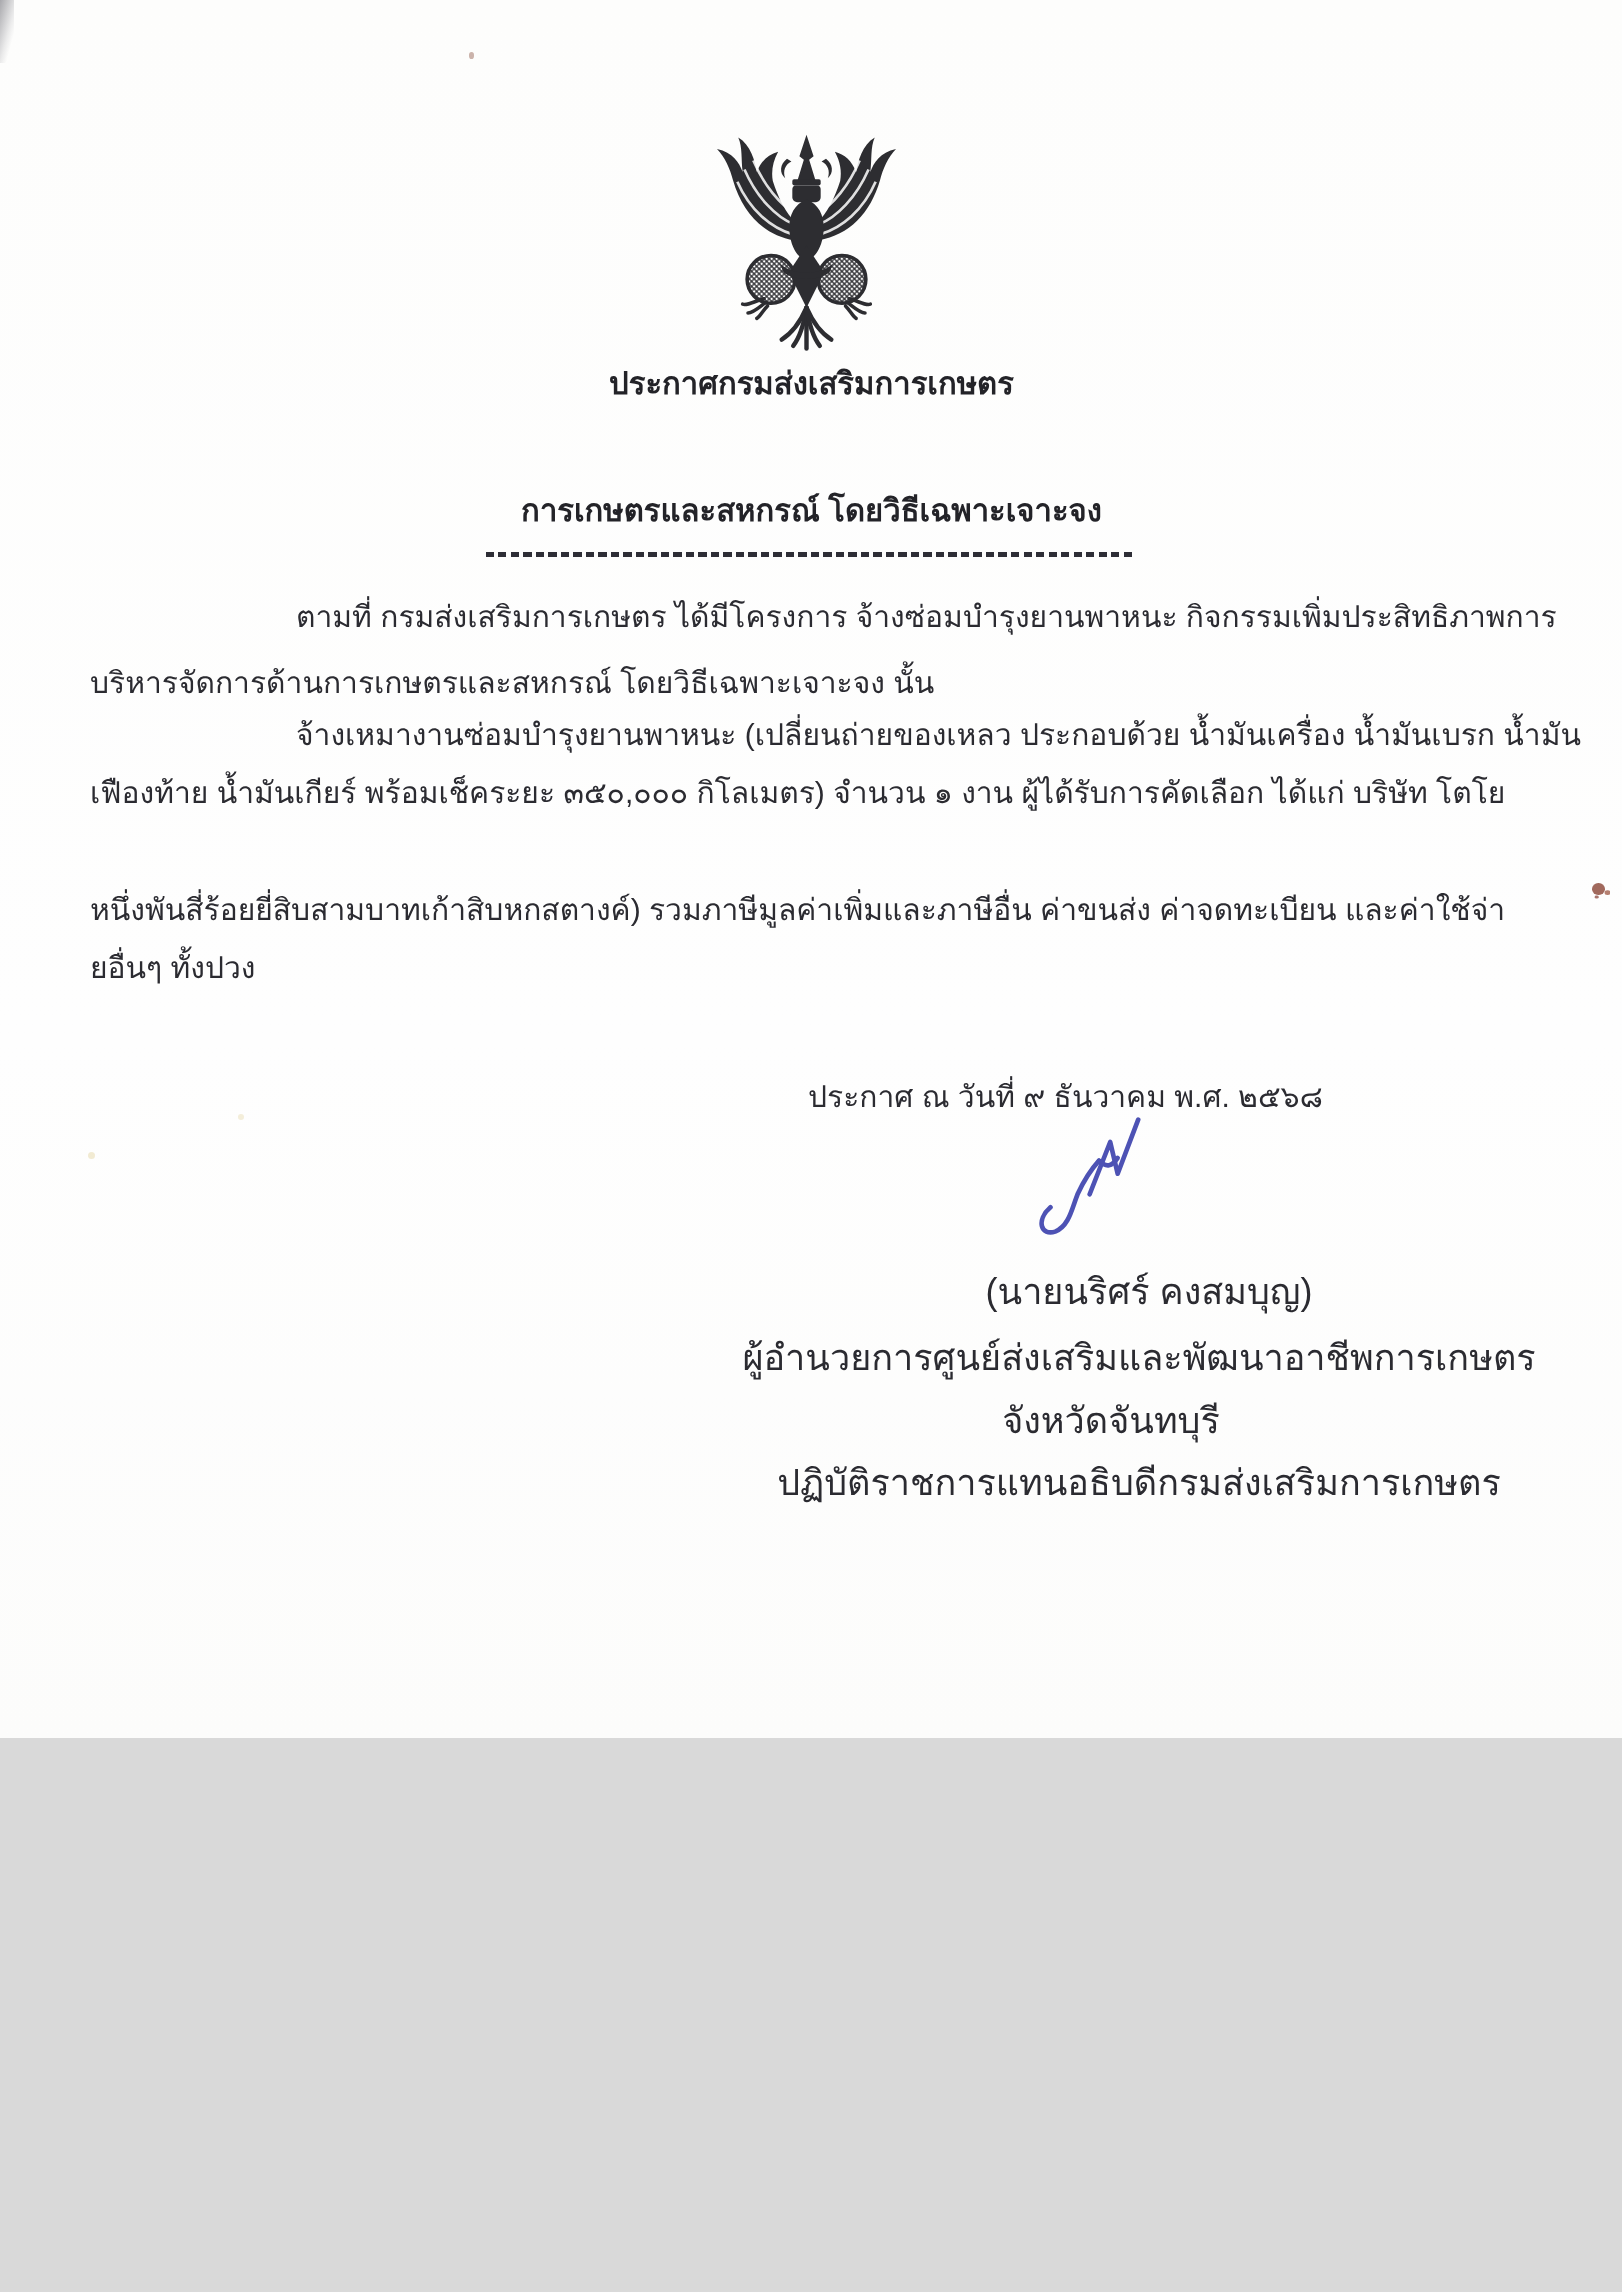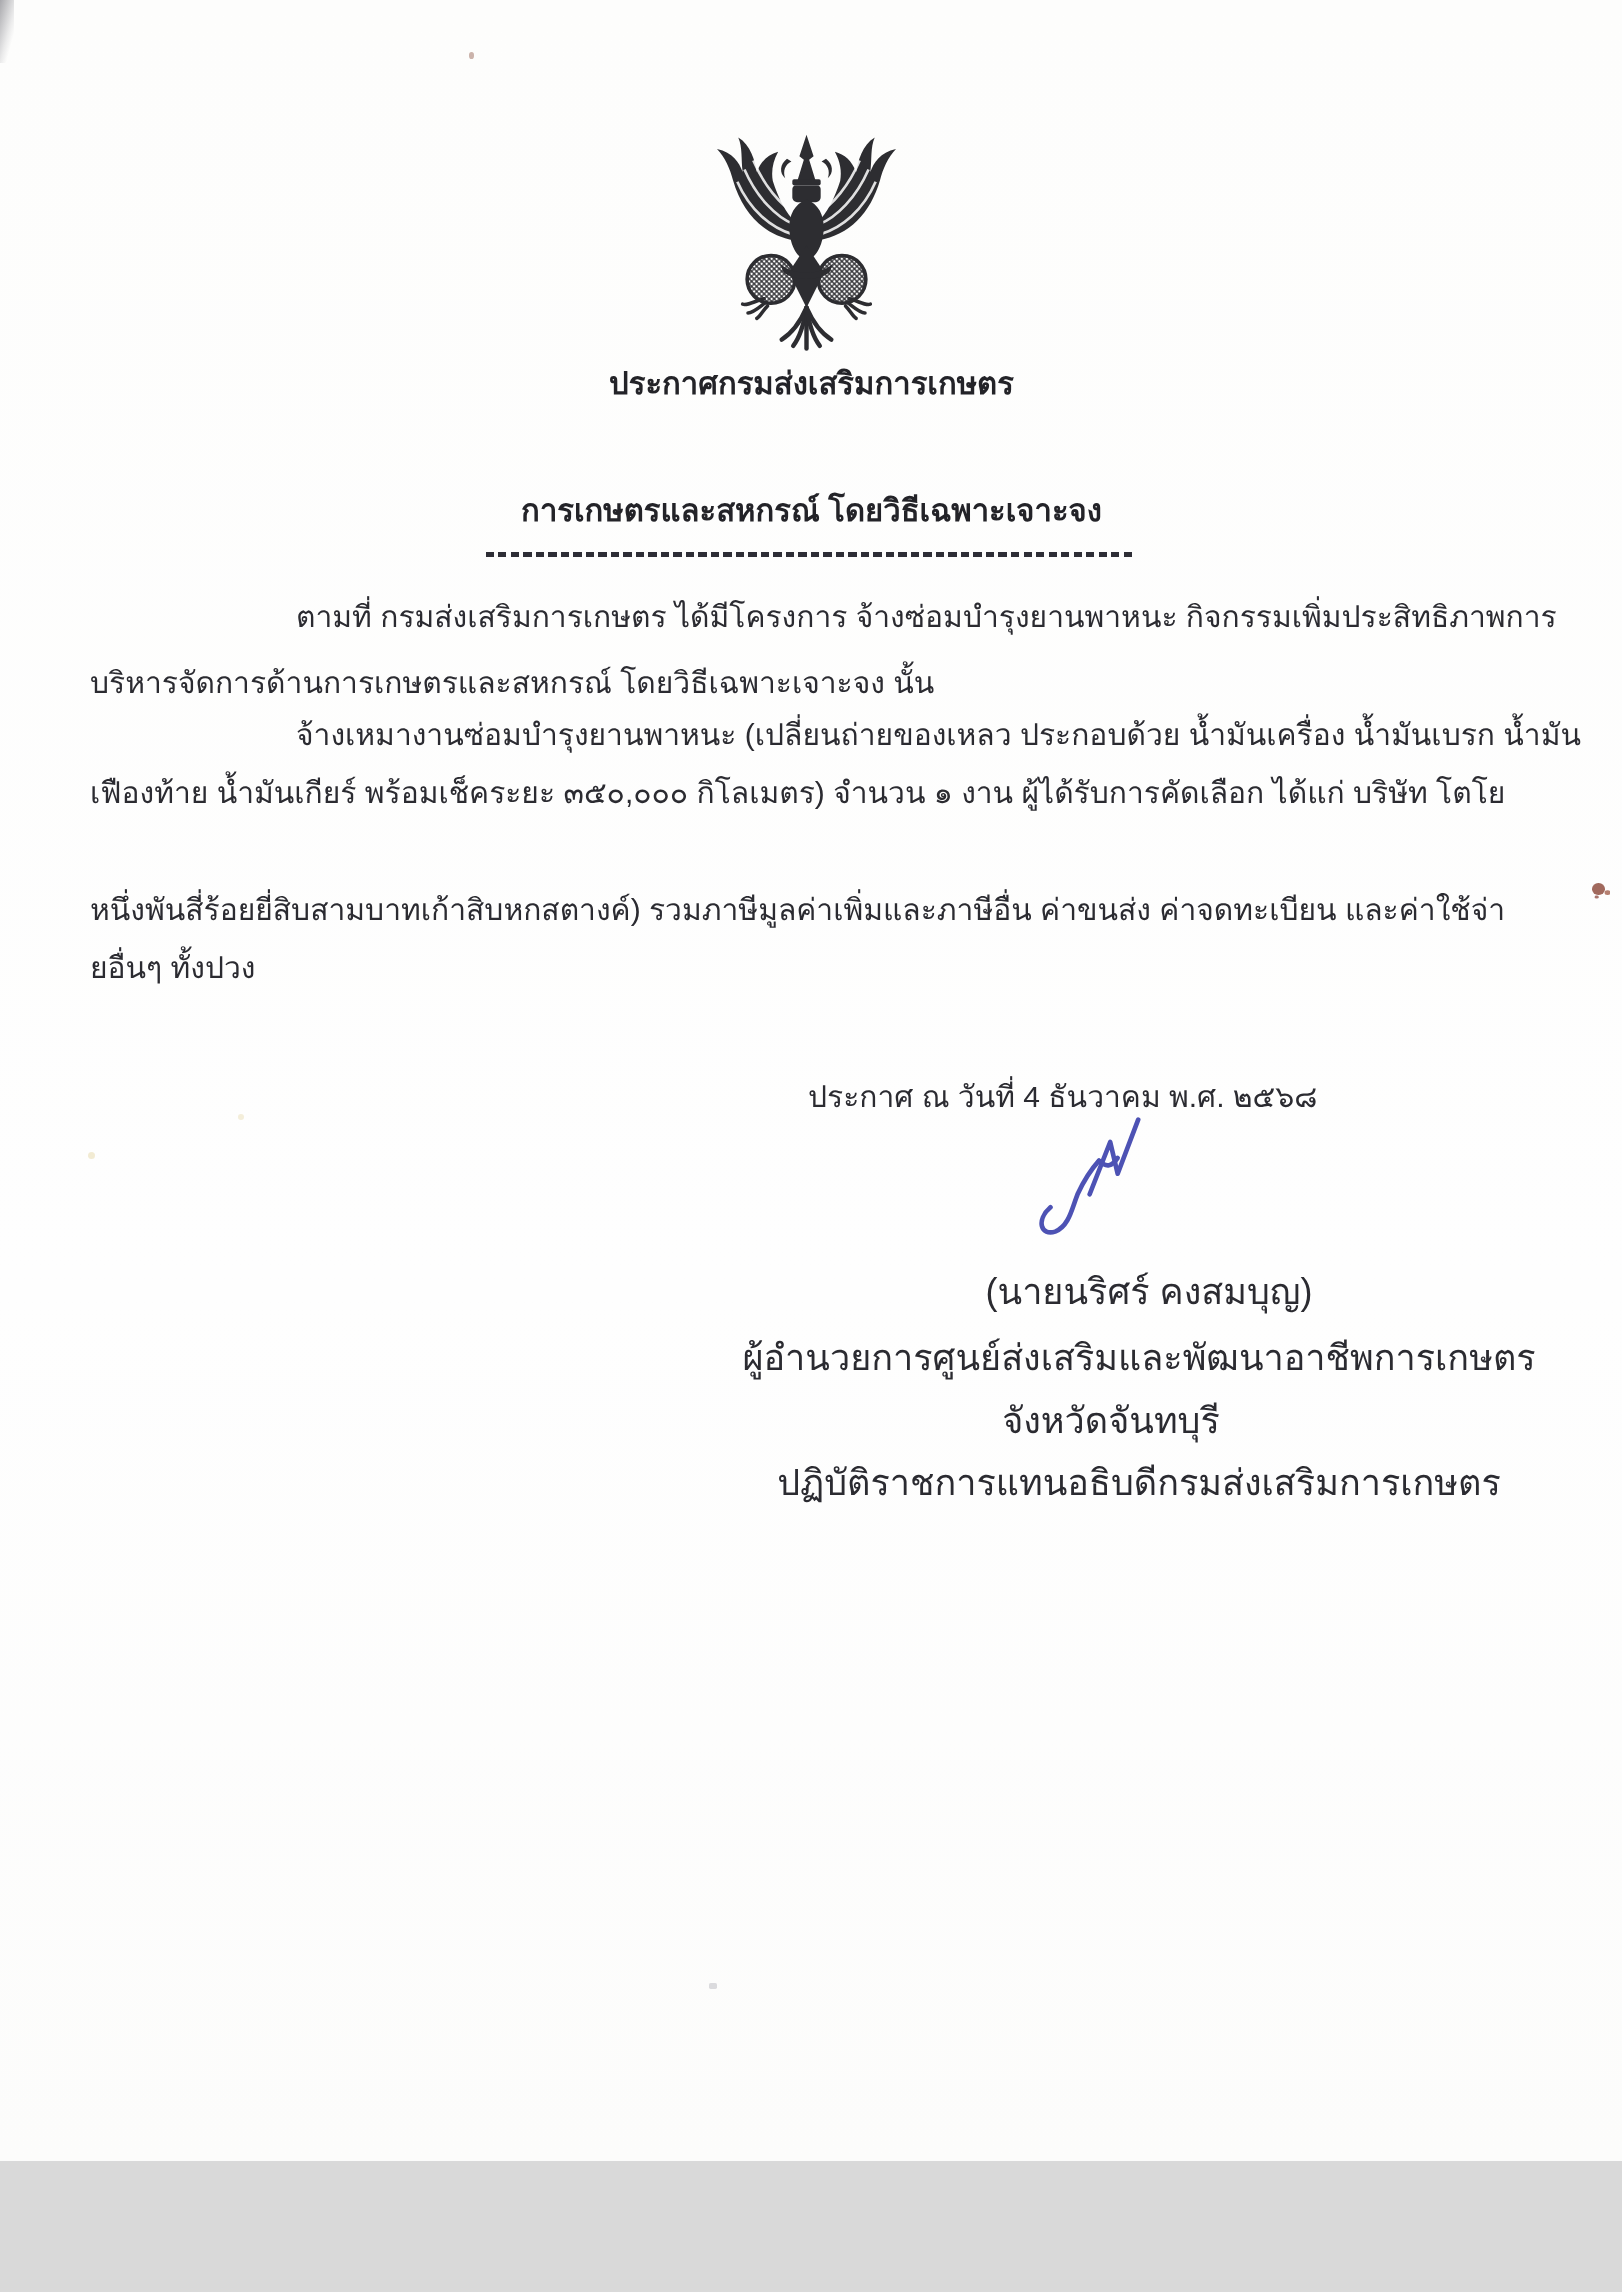--- a/index.html
+++ b/index.html
@@ -1,18 +1,18 @@
 <!DOCTYPE html>
 <html style="font-size:14.3px"><head>
 <meta charset="utf-8">
 <style>
   html,body{margin:0;padding:0;background:#d9d9d9;}
   .page{
     position:relative;
-    width:1623px;height:2161px;
+    width:1623px;height:1738px;
     background:#fefefef9;
     background:linear-gradient(180deg,#fdfdfc 0%,#fefefe 60%,#fcfcfb 100%);
     font-family:"Liberation Sans","DejaVu Sans",sans-serif;
     color:#2a2a30;
     overflow:hidden;
   }
   .center-line{position:absolute;left:0;width:100%;text-align:center;white-space:nowrap;}
   .title-text{font-size:31px;font-weight:bold;color:#232328;}
   .body-line{position:absolute;left:90px;width:1451px;font-size:30px;color:#2b2b31;white-space:nowrap;overflow:visible;}
   .indent{left:296px;}
@@ -119,21 +119,21 @@
   <div class="divider"></div>
 
   <div class="body-line indent" style="top:593px;">ตามที่ กรมส่งเสริมการเกษตร ได้มีโครงการ จ้างซ่อมบำรุงยานพาหนะ กิจกรรมเพิ่มประสิทธิภาพการ</div>
   <div class="body-line" style="top:651px;margin-top:8px;">บริหารจัดการด้านการเกษตรและสหกรณ์ โดยวิธีเฉพาะเจาะจง  นั้น</div>
 
   <div class="body-line indent" style="top:711px;">จ้างเหมางานซ่อมบำรุงยานพาหนะ (เปลี่ยนถ่ายของเหลว ประกอบด้วย น้ำมันเครื่อง น้ำมันเบรก น้ำมัน</div>
   <div class="body-line" style="top:769px;">เฟืองท้าย น้ำมันเกียร์ พร้อมเช็คระยะ ๓๕๐,๐๐๐ กิโลเมตร) จำนวน ๑ งาน ผู้ได้รับการคัดเลือก ได้แก่ บริษัท โตโย</div>
   <div class="body-line" style="top:886px;">หนึ่งพันสี่ร้อยยี่สิบสามบาทเก้าสิบหกสตางค์) รวมภาษีมูลค่าเพิ่มและภาษีอื่น ค่าขนส่ง ค่าจดทะเบียน และค่าใช้จ่า</div>
   <div class="body-line" style="top:944px;">ยอื่นๆ ทั้งปวง</div>
 
-  <div class="date-line">ประกาศ ณ วันที่  4 ธันวาคม พ.ศ. ๒๕๖๘</div>
+  <div class="date-line">ประกาศ ณ วันที่  ๙ ธันวาคม พ.ศ. ๒๕๖๘</div>
 
   <div class="sig-wrap">
     <svg viewBox="0 0 160 150" width="152" height="140" aria-hidden="true">
       <g fill="none" stroke="#3a40ad" stroke-width="5" stroke-linecap="round" stroke-linejoin="round" opacity="0.9">
         <path d="M28,100 C12,114 18,131 33,126 C48,120 51,101 57,86 C63,73 71,60 80,50"></path>
         <path d="M80,50 C88,58 94,56 100,47"></path>
         <path d="M70,86 L92,30 L100,64 L122,6"></path>
       </g>
     </svg>
   </div>

